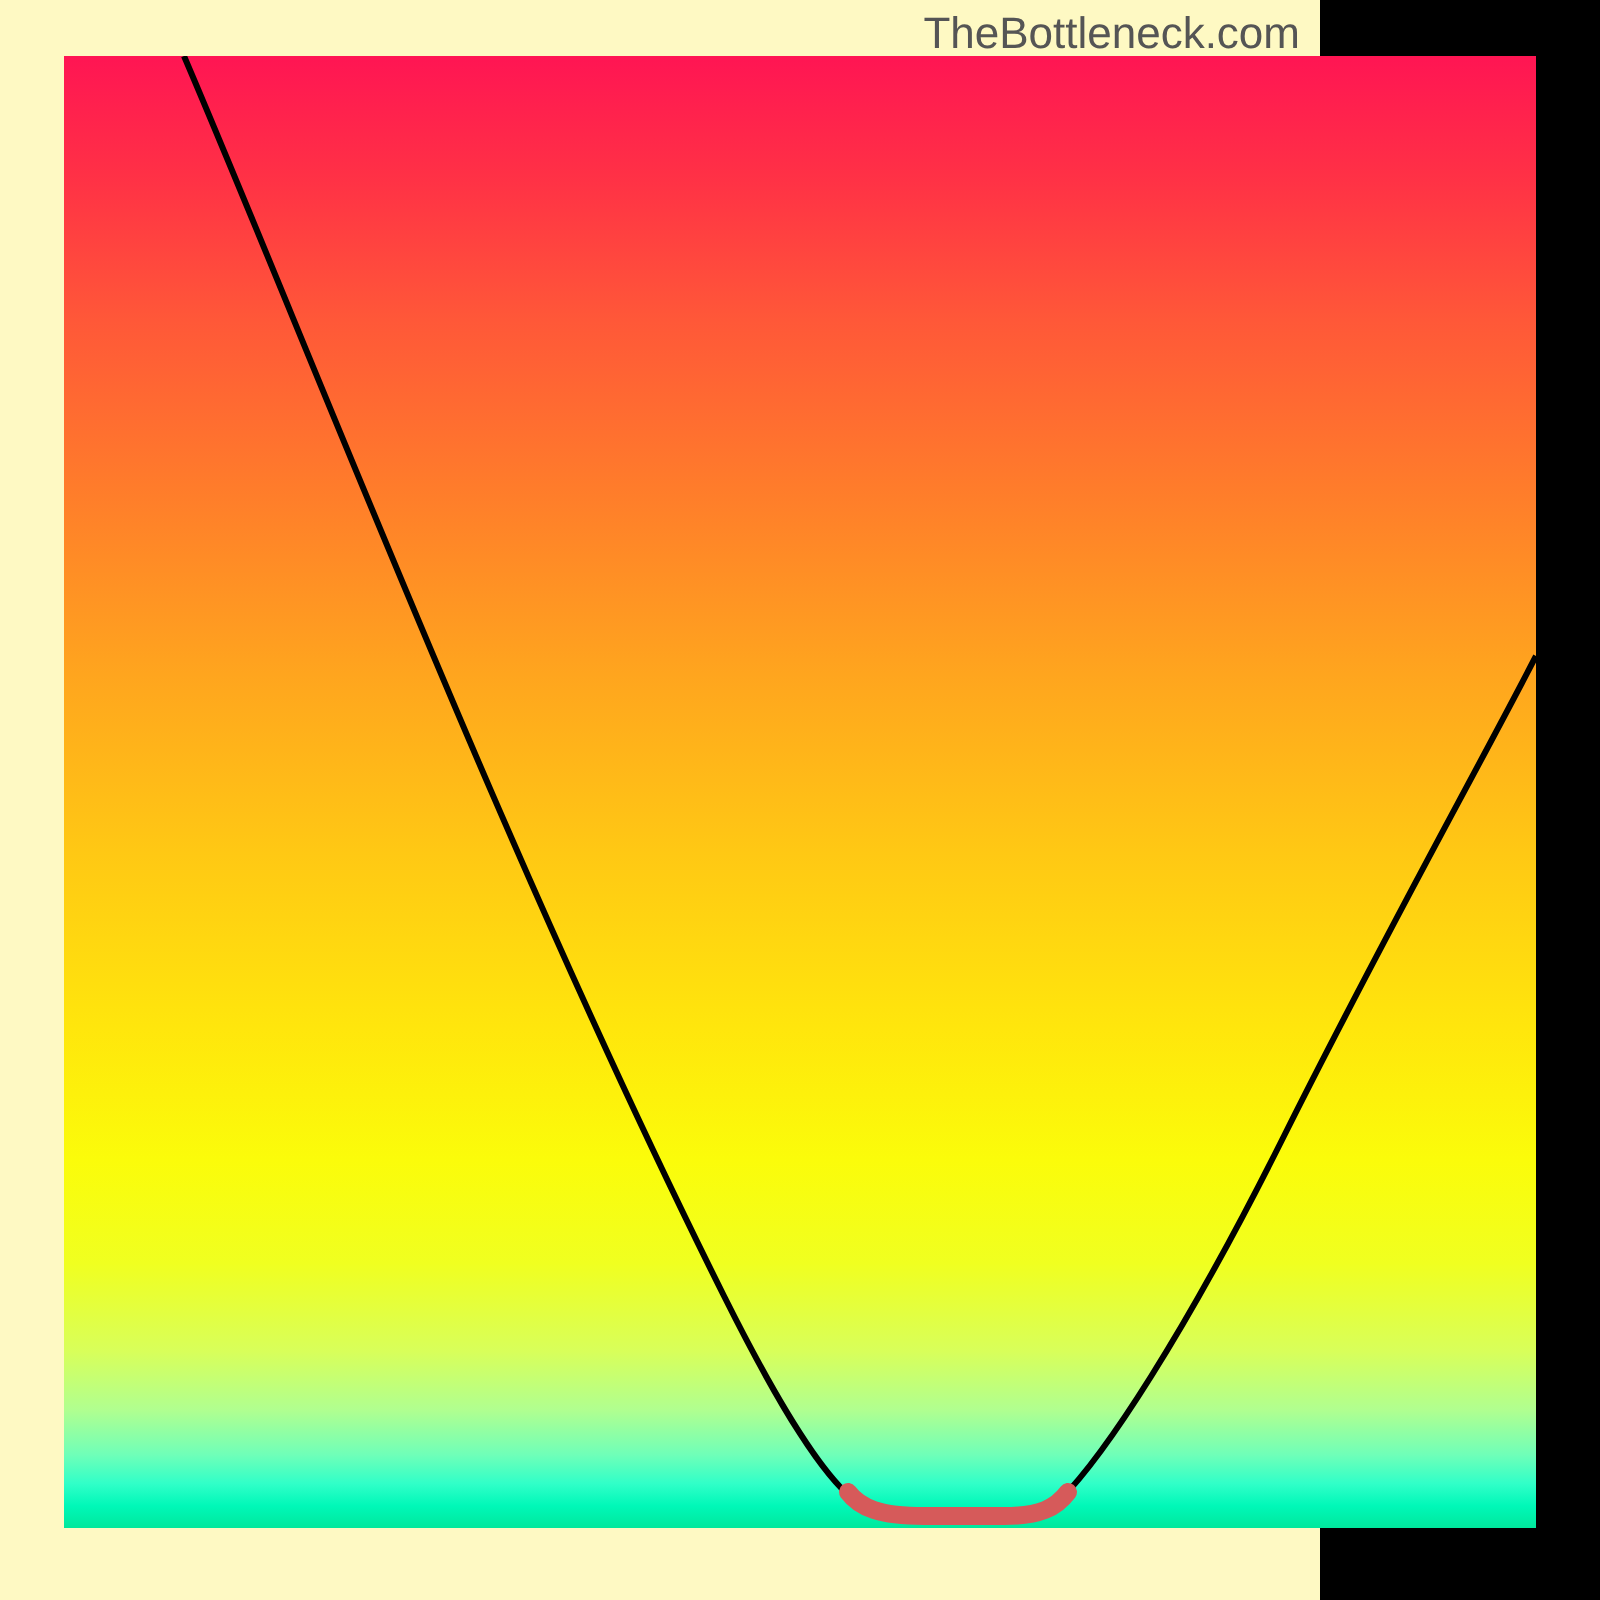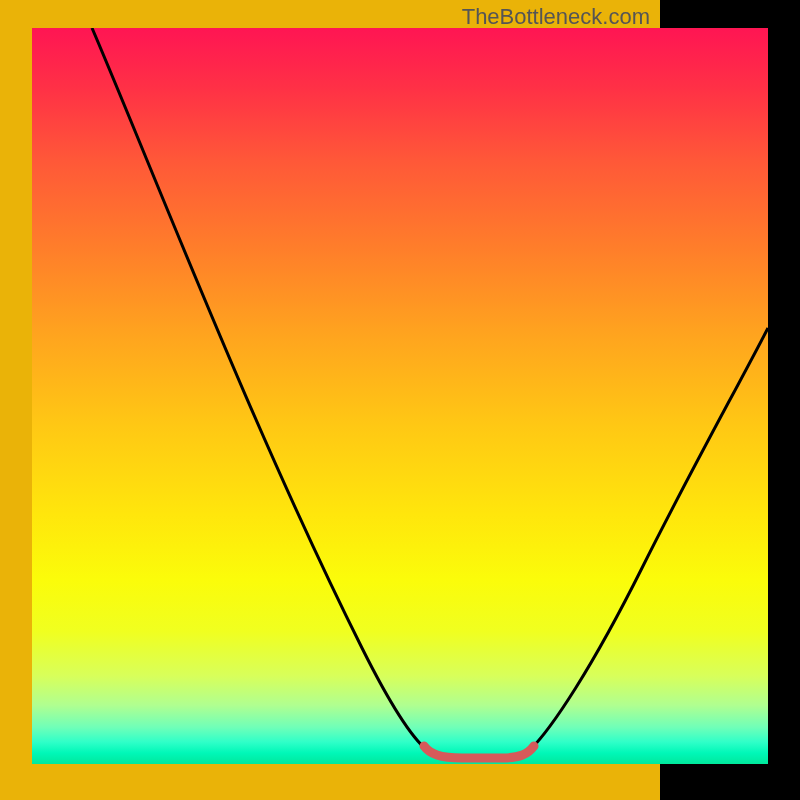--- a/index.html
+++ b/index.html
@@ -8,21 +8,21 @@
     width: 800px;
     height: 800px;
     background: #000;
     overflow: hidden;
     font-family: Arial, sans-serif;
   }
   .container {
     width: 660px;
     height: 800px;
     position: relative;
-    background: #eab308;
+    background: #fef9c3;
   }
   .watermark {
     position: absolute;
     top: 4px;
     right: 10px;
     color: #555;
     font-size: 22px;
     font-weight: 500;
     z-index: 10;
   }

